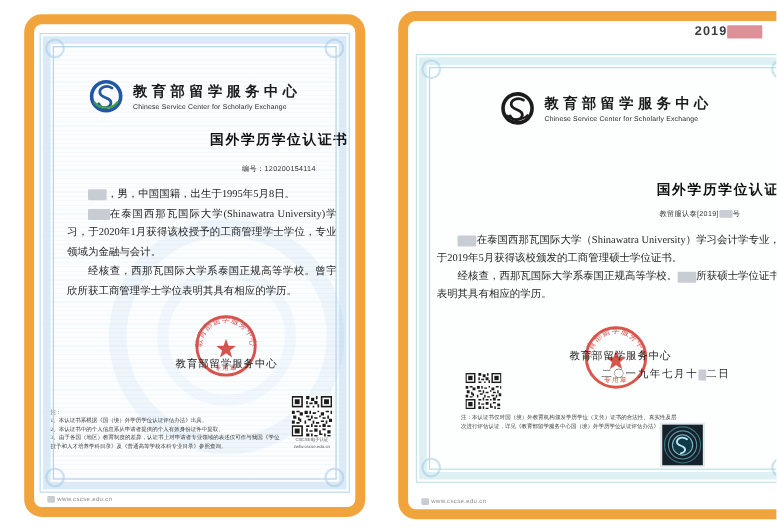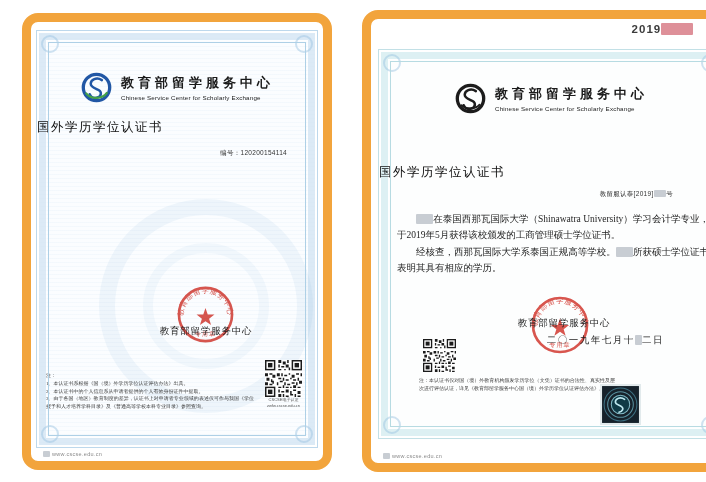--- a/index.html
+++ b/index.html
@@ -41,21 +41,21 @@
 
   
   .header { position:absolute; left:0; right:0; display:flex; justify-content:center; align-items:center; gap:8px; }
   .hdr-left  { top:40px; }
   .hdr-right { top:32px; }
   .logo { width:33px; height:33px; flex:0 0 auto; }
   .org-cn { font-size:13px; font-weight:bold; letter-spacing:4px; color:#1b1b1b; white-space:nowrap; }
   .org-en { font-size:6.2px; letter-spacing:.2px; color:#222; font-family:"Liberation Sans", sans-serif; margin-top:2px; white-space:nowrap; }
 
   
-  .cert-title { position:absolute; left:0; right:0; text-align:left; font-size:12.5px; font-weight:normal;
+  .cert-title { position:absolute; left:0; right:0; text-align:right; font-size:12.5px; font-weight:bold;
                 letter-spacing:1.5px; color:#111; }
   .ttl-left  { top:88px; }
   .ttl-right { top:114px; }
   .serial { position:absolute; font-size:6.5px; color:#333; letter-spacing:.3px; font-family:"Liberation Sans", sans-serif; }
   .ser-left  { top:118px; right:30px; }
   .ser-right { top:140px; right:50px; }
 
   
   .body-text { position:absolute; font-size:9.5px; color:#242424; text-align:justify; }
   .body-left  { top:138px; left:24px; right:11px; line-height:1.85; }
@@ -146,20 +146,25 @@
         </svg>
         <div>
           <div class="org-cn">教育部留学服务中心</div>
           <div class="org-en">Chinese Service Center for Scholarly Exchange</div>
         </div>
       </div>
 
       <div class="cert-title ttl-left">国外学历学位认证书</div>
       <div class="serial ser-left"><span class="">编号：</span><span class="">120200154114</span></div>
 
+      <div class="body-text body-left">
+          <p class="para"><span class="redact ">■■■</span><span class="">，男，中国国籍，出生于1995年5月8日。</span></p>
+          <p class="para"><span class="redact ">■■■</span><span class="">在泰国西那瓦国际大学(Shinawatra University)学习，于2020年1月获得该校授予的工商管理学士学位，专业领域为金融与会计。</span></p>
+          <p class="para"><span class="">经核查，西那瓦国际大学系泰国正规高等学校。曾宇欣所获工商管理学士学位表明其具有相应的学历。</span></p>
+        </div>
 
       <svg class="seal seal-left" viewBox="0 0 100 100">
         <circle cx="50" cy="50" r="45" fill="none" stroke="#D43A31" stroke-width="4.5"></circle>
         <defs>
             <path id="arc-l" d="M 13 60 A 38 38 0 1 1 87 60" fill="none"></path>
           </defs>
         <text font-size="12.5" fill="#D43A31" letter-spacing="1">
           <textPath href="#arc-l" startOffset="50%" text-anchor="middle">教育部留学服务中心</textPath>
         </text>
         <polygon fill="#D43A31" points="50,39 53.8,49.8 65.2,50.1 56.1,57 59.4,67.9 50,61.4 40.6,67.9 43.9,57 34.8,50.1 46.2,49.8"></polygon>

